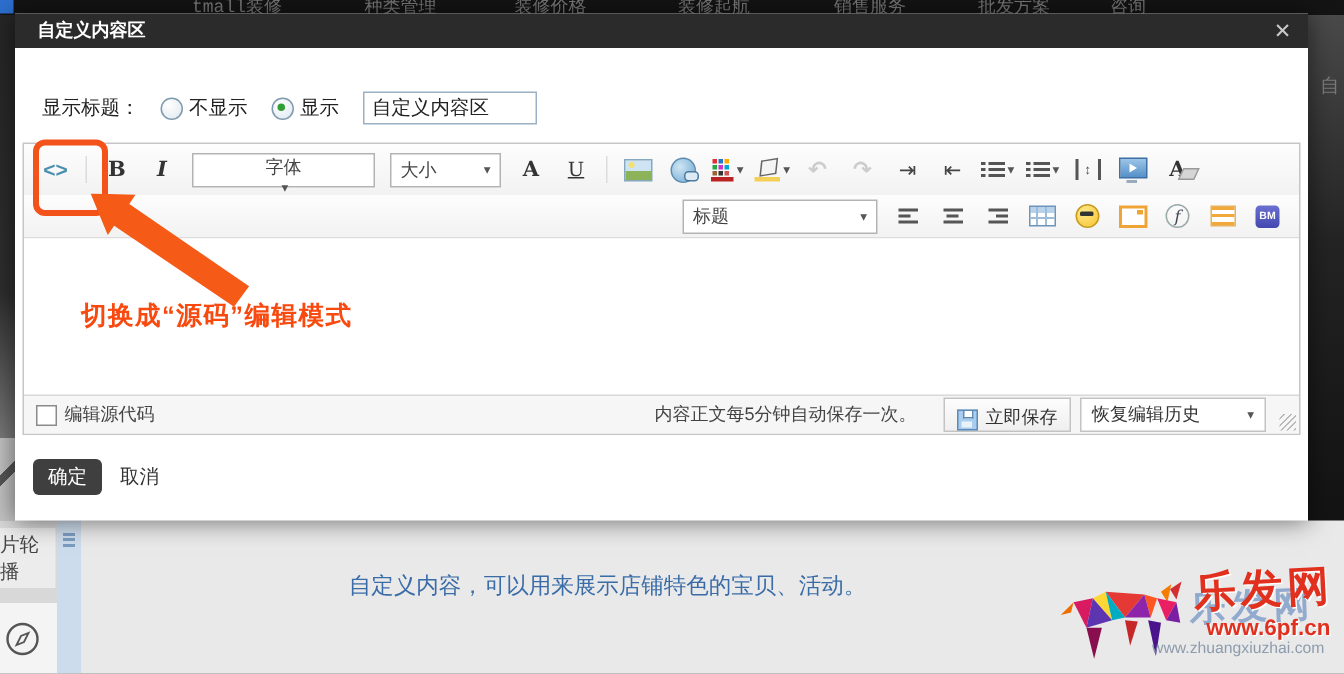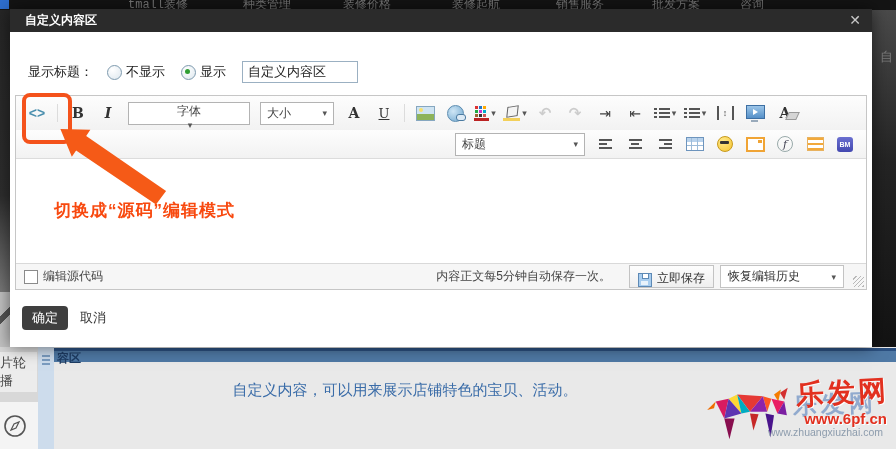--- a/index.html
+++ b/index.html
@@ -162,23 +162,20 @@
   </div>
 
   <div class="dim-left">
     <div class="lite"></div>
   </div>
   <div class="dim-right">
     <span class="frag">自</span>
   </div>
 
   <div class="page-bottom">
-    <div class="section-bar">
-      <span class="frag">容区</span>
-    </div>
     <div class="side-col">
       <div class="side-item1">
         <span>片轮播</span>
       </div>
       <div class="side-item2">
         <svg class="compass" width="26" height="26" viewBox="0 0 26 26">
           <circle cx="13" cy="13" r="10" fill="none" stroke="#555" stroke-width="1.6"></circle>
           <path d="M9 17 L12 11 L17 9 L14 15 Z" fill="none" stroke="#555" stroke-width="1.2"></path>
         </svg>
       </div>

